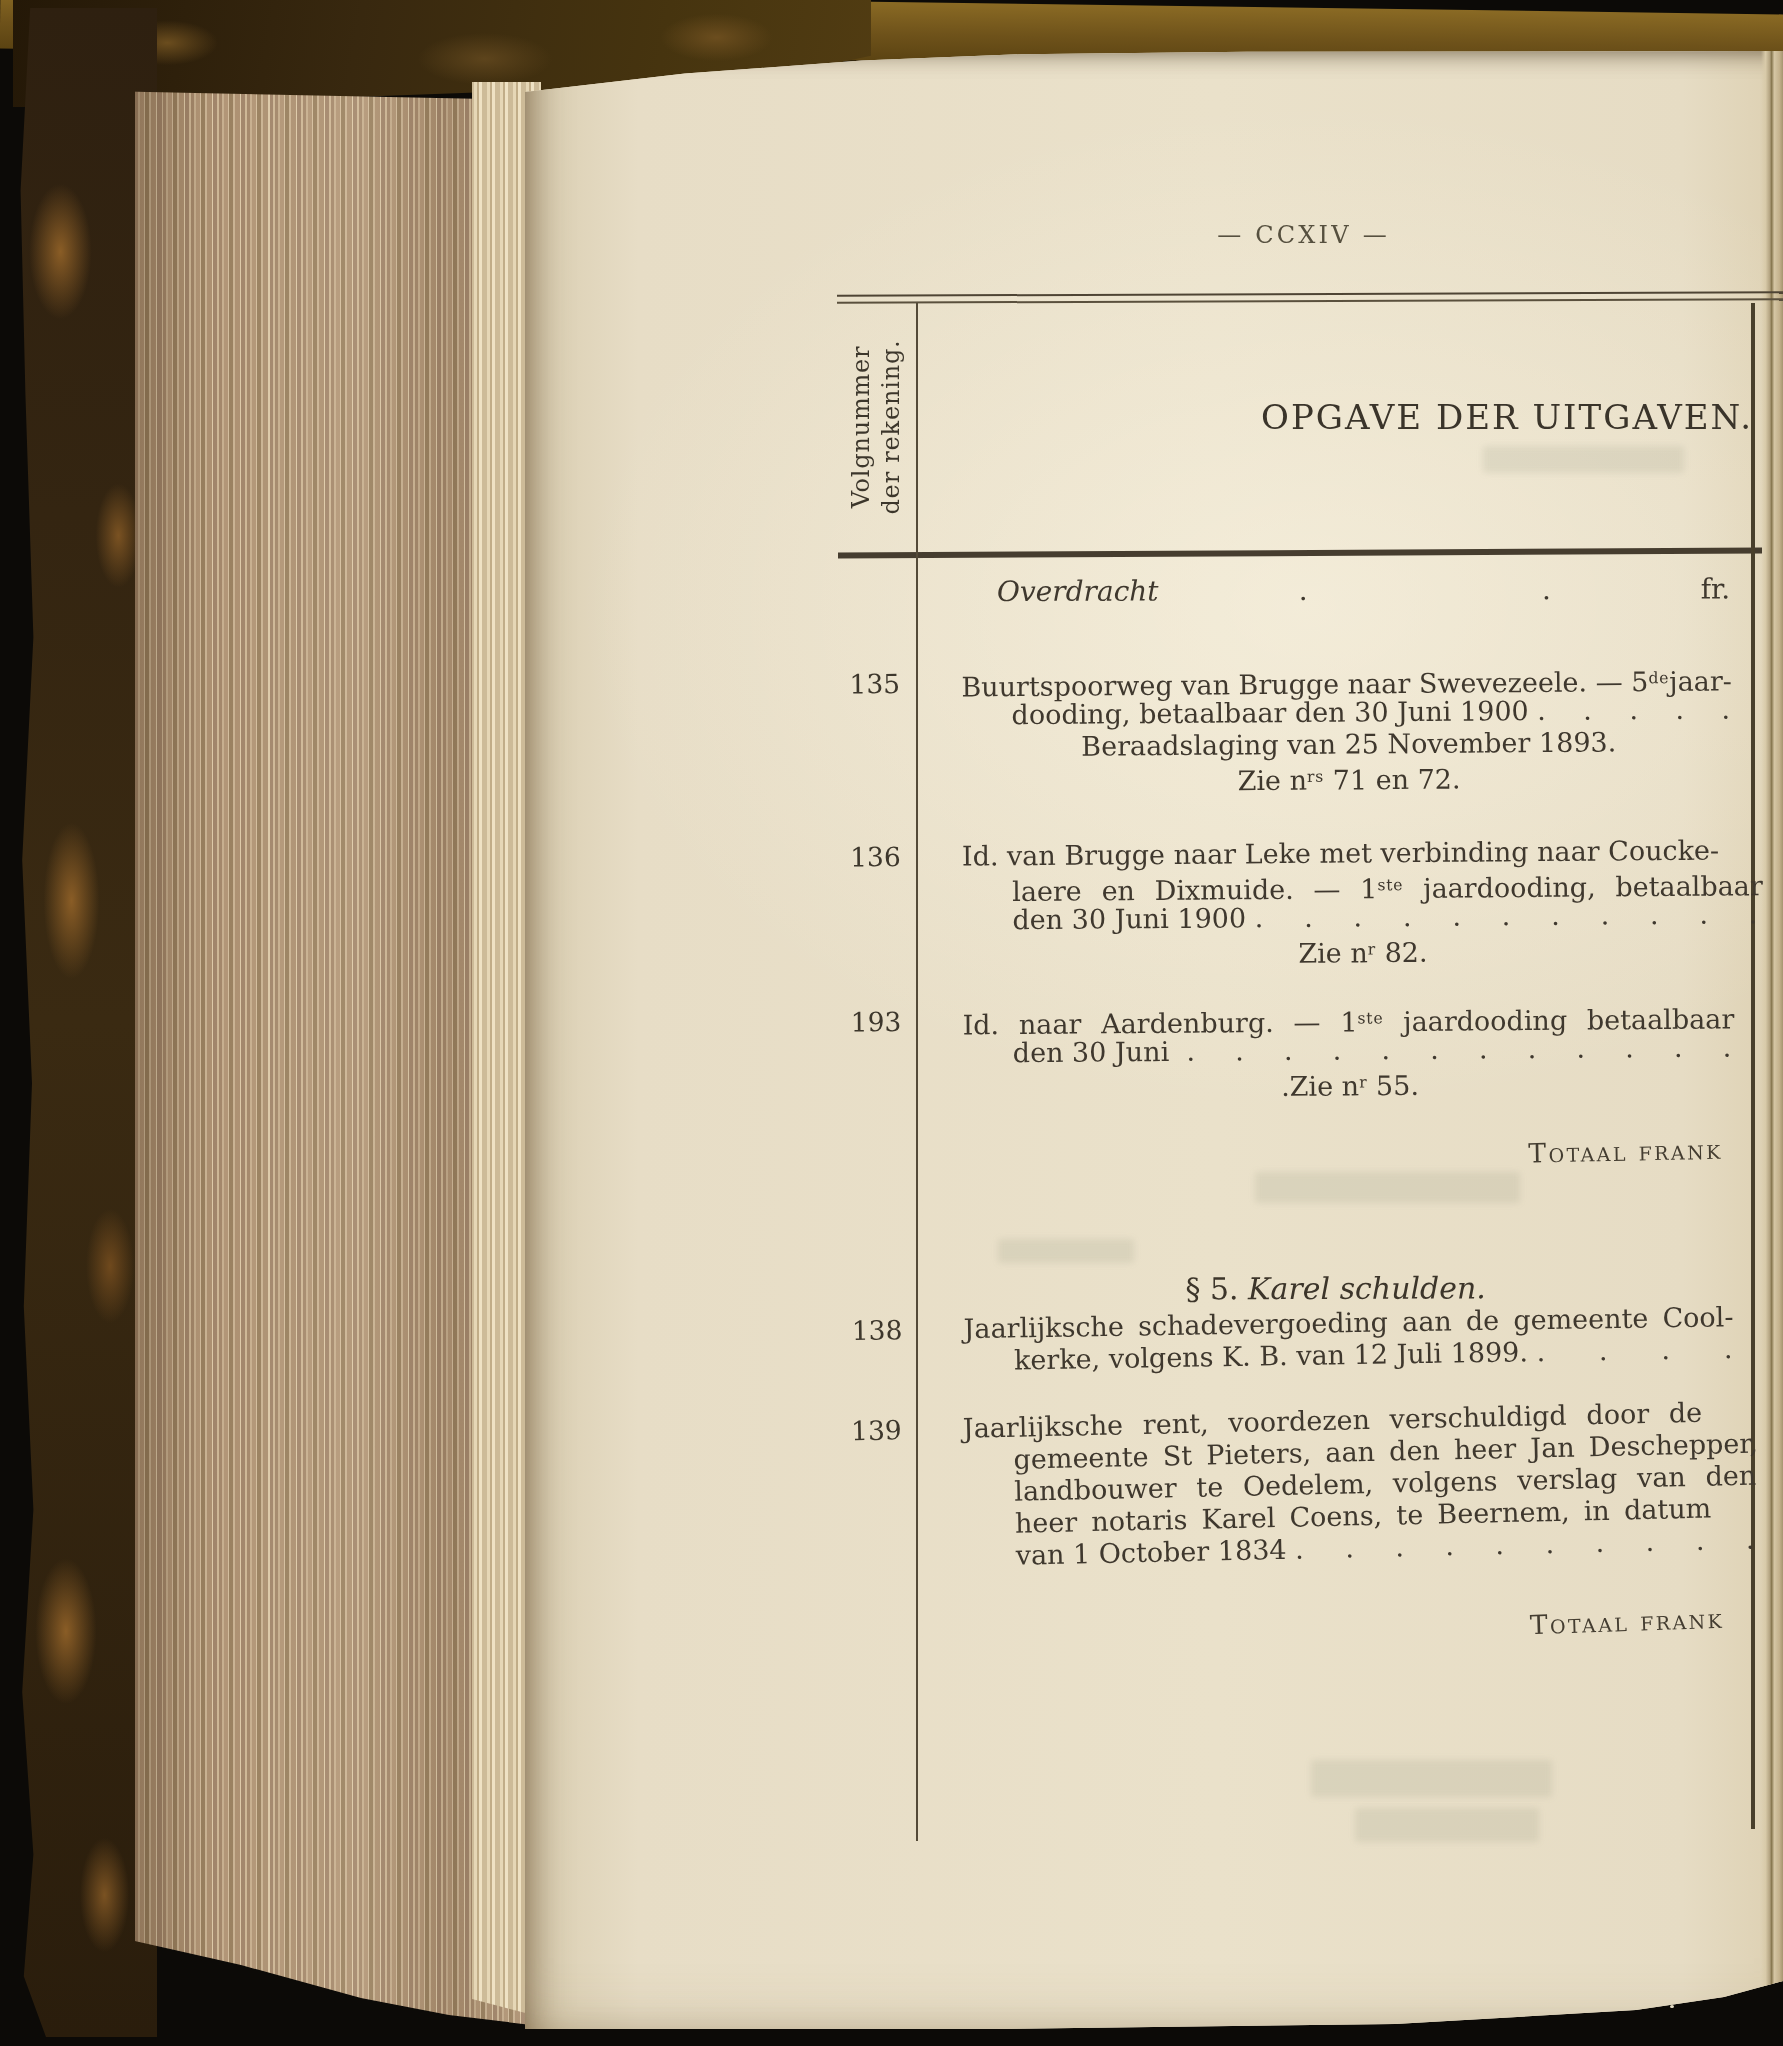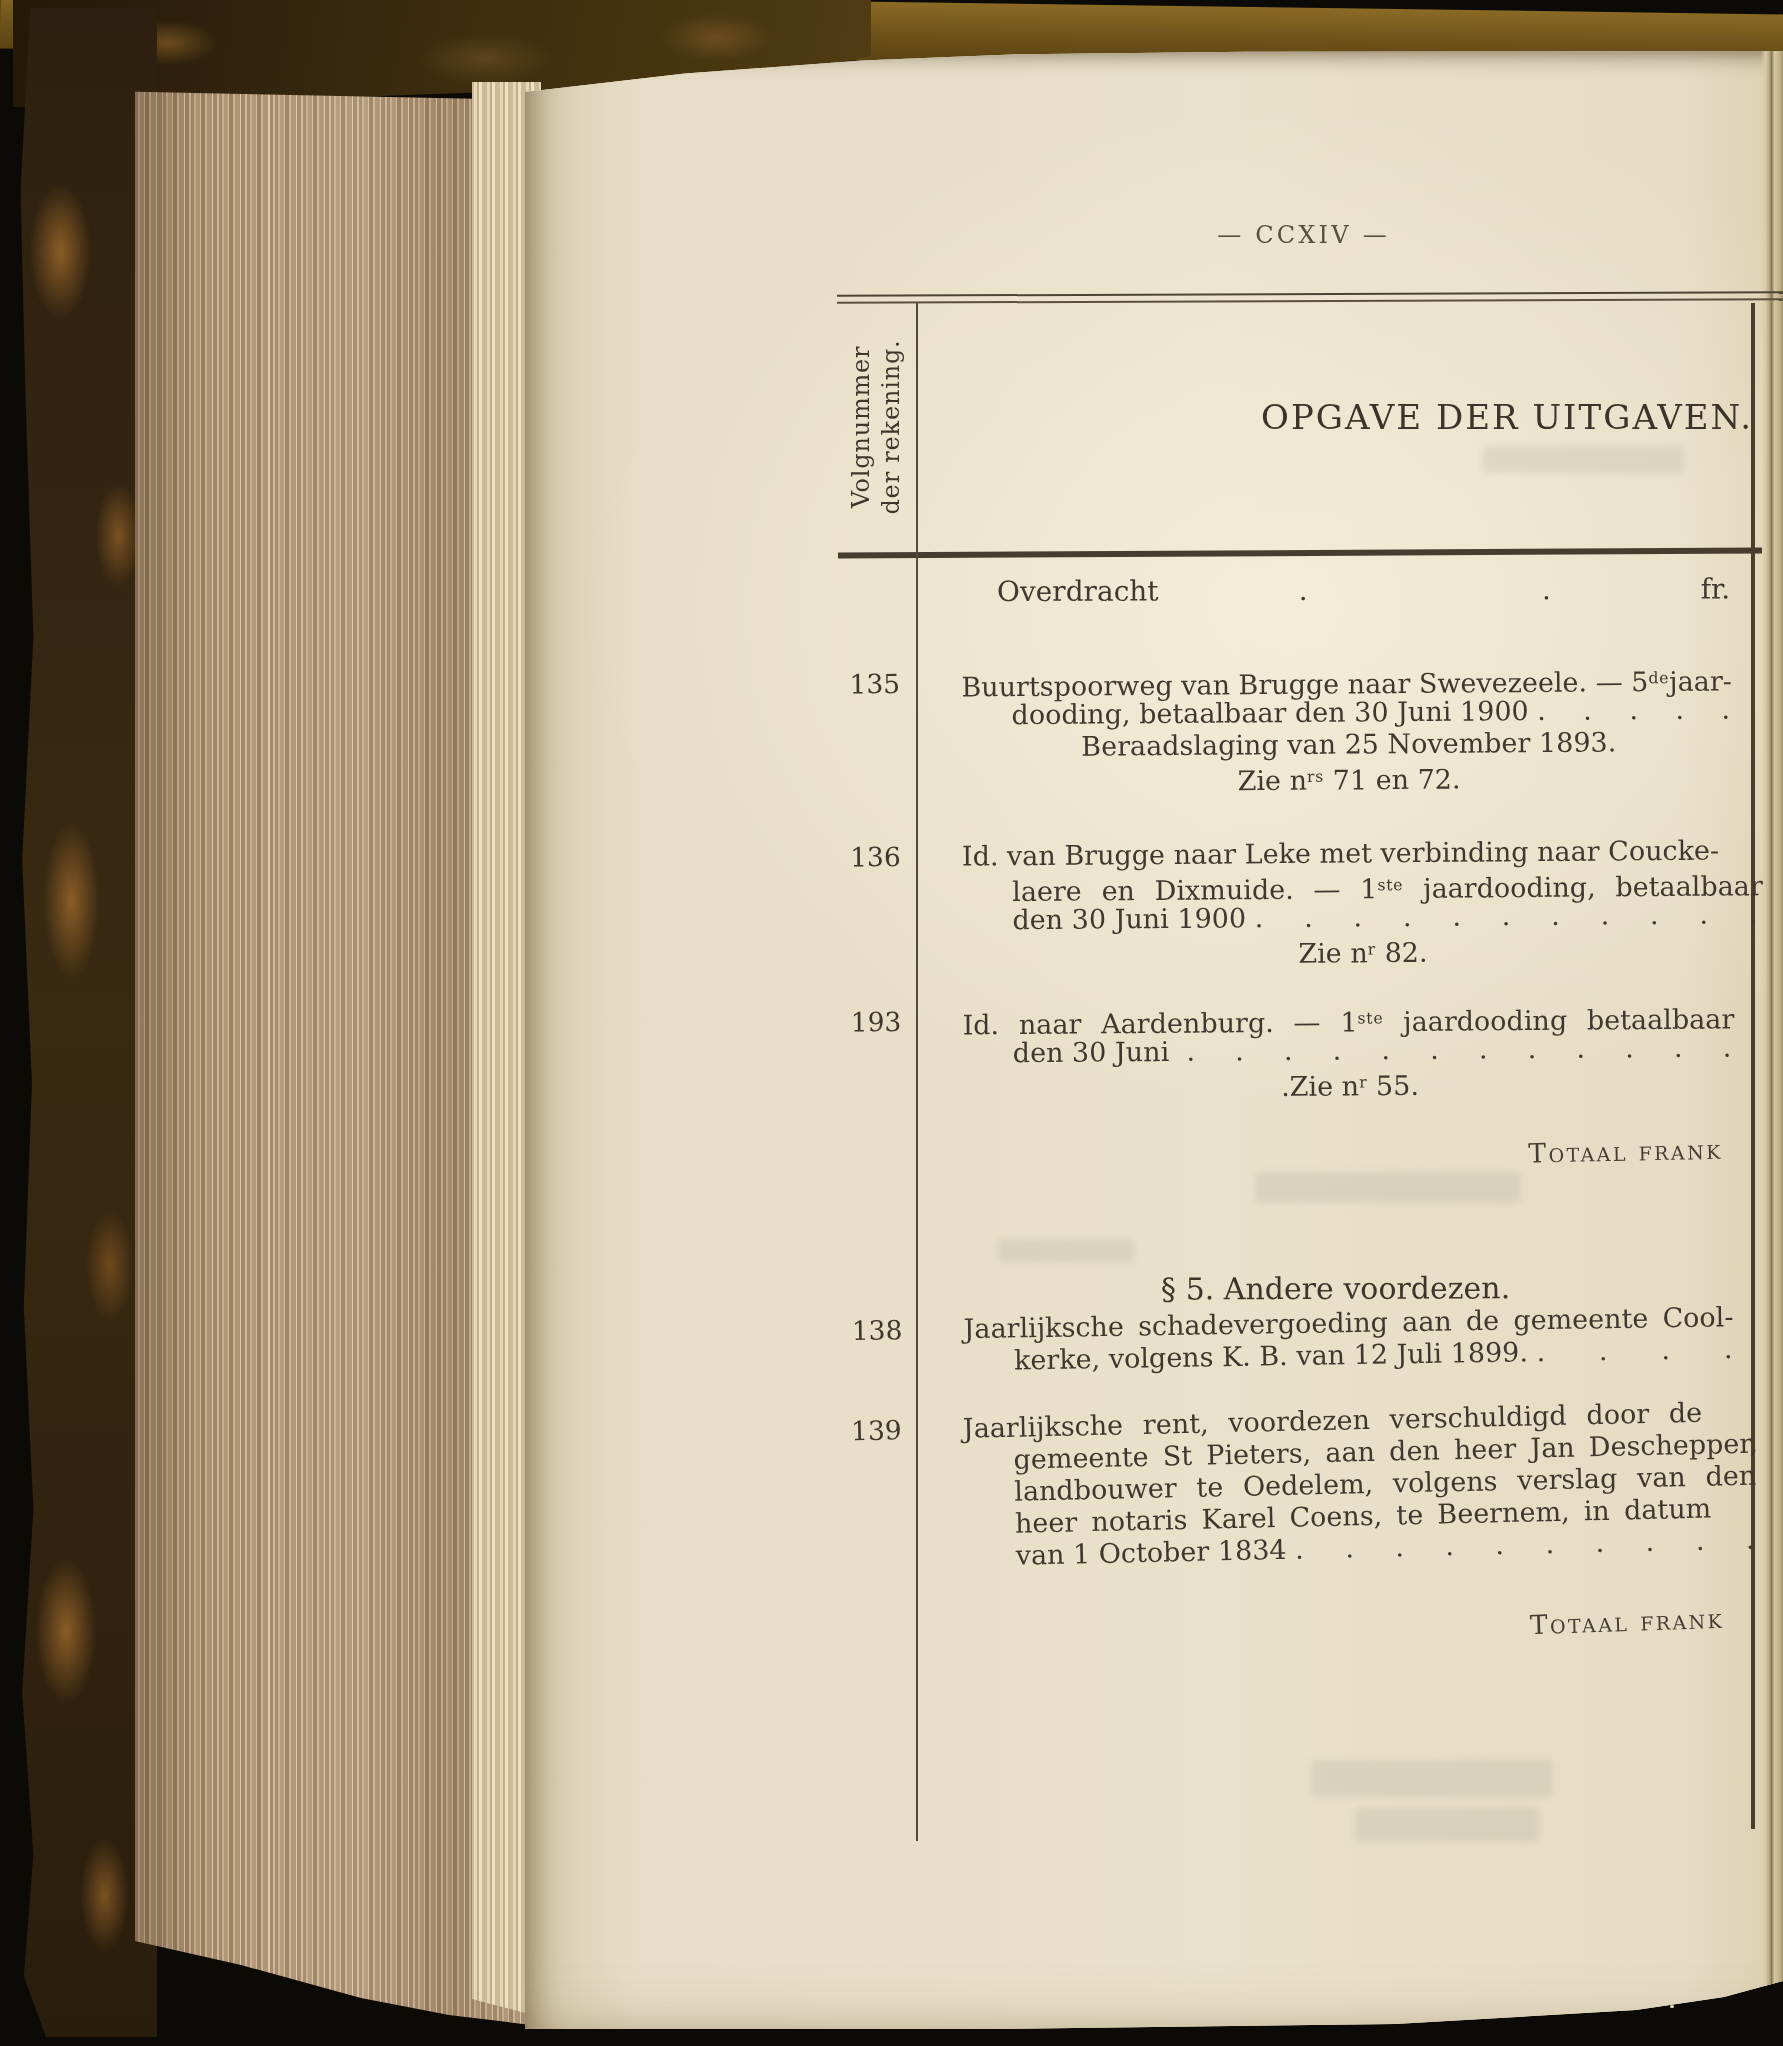--- a/index.html
+++ b/index.html
@@ -67,21 +67,21 @@
     display:flex;align-items:center;justify-content:center;}
   .colhead .rot{transform:rotate(-90deg);white-space:nowrap;text-align:center;
     font-size:24px;line-height:30px;letter-spacing:0.8px;color:#3c362b;}
   .ttl{position:absolute;left:392px;top:346px;width:836px;text-align:right;
     font-size:34px;letter-spacing:2px;color:#3a342a;}
 
   
   .content{position:absolute;left:312px;top:521px;width:916px;font-size:27px;
     transform:rotate(-0.2deg);}
   .content span{white-space:pre;}
-  .it{}
+  .it{font-style:italic;}
   .sup{font-size:0.58em;vertical-align:0.5em;letter-spacing:0.8px;}
   .dots{word-spacing:37px;letter-spacing:0.8px;}
   .sp1{word-spacing:11.2px;}
   .sp2{word-spacing:5.6px;}
   .overdracht{height:37px;line-height:37px;font-size:28px;text-align:right;padding-right:21px;margin-bottom:56px;}
   .entry{display:flex;transform:rotate(-0.25deg);}
   .num{flex:none;width:79px;text-align:center;font-size:26.5px;line-height:32px;color:#3d372c;}
   .ebody{flex:1;padding-left:47px;padding-right:16px;}
   .ln{height:32px;line-height:32px;}
   .ln.cont{padding-left:50px;}
@@ -173,21 +173,21 @@
               <div class="ln first sp1"><span>Id. naar Aardenburg. — 1</span><span class="sup">ste</span><span> jaardooding betaalbaar</span></div>
               <div class="ln cont leader">
                 <span>den 30 Juni  </span>
                 <span class="dots">. . . . . . . . . . . .</span>
               </div>
               <div class="ln center"><span>.Zie n</span><span class="sup">r</span><span> 55.</span></div>
             </div>
           </div>
         </div>
       <div class="totaal t1">Totaal frank</div>
-      <div class="secthead"><span>§ 5. </span><span class="it">Andere voordezen.</span></div>
+      <div class="secthead"><span>§ 5. </span><span class="it">Karel schulden.</span></div>
       <div id="entries-b">
           <div class="entry">
             <div class="num">138</div>
             <div class="ebody">
               <div class="ln first sp2"><span>Jaarlijksche schadevergoeding aan de gemeente Cool-</span></div>
               <div class="ln cont leader">
                 <span>kerke, volgens K. B. van 12 Juli 1899. </span>
                 <span class="dots">. . . .</span>
               </div>
             </div>

